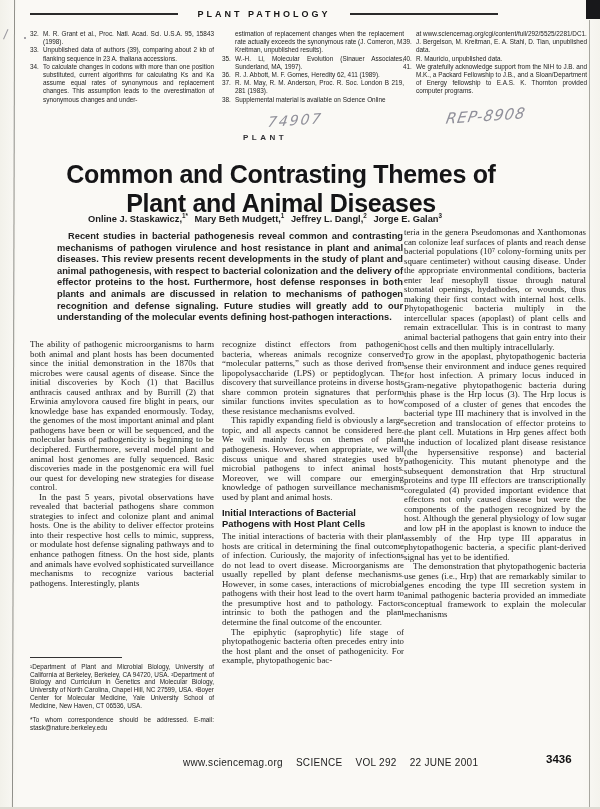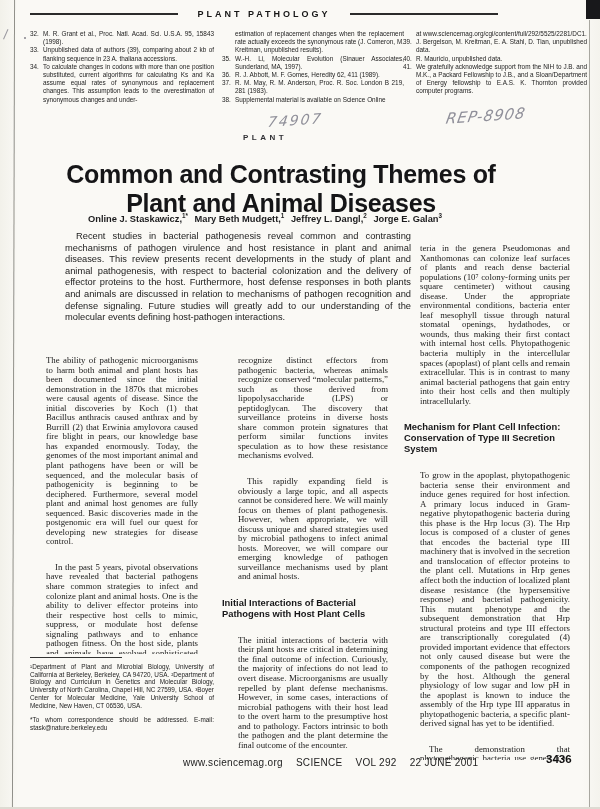--- a/index.html
+++ b/index.html
@@ -37,25 +37,25 @@
   .hw-right { top:107px; left:446px; font-size:15px; letter-spacing:1px; transform:rotate(-4deg) skewX(-14deg); }
 
   
   .review-label { position:absolute; top:133px; left:35px; width:460px; text-align:center; font-size:8px; font-weight:bold; letter-spacing:3.5px; color:#303034; }
   .title { position:absolute; top:144px; left:20px; width:490px; margin:16px; text-align:center; font-size:25px; line-height:28.5px; font-weight:bold; letter-spacing:-0.3px; color:#151517; }
   .authors { position:absolute; top:212px; left:20px; width:490px; text-align:center; font-size:9.3px; font-weight:bold; color:#1d1d1f; }
   .authors .author + .author { margin-left:4px; }
   .authors sup { font-size:6.3px; }
 
   
-  .abstract { position:absolute; top:231px; left:57px; width:346px; font-size:9.3px; line-height:11.6px; font-weight:normal; text-align:justify; text-indent:11px; color:#222;margin-left:8px; }
+  .abstract { position:absolute; top:231px; left:57px; width:346px; font-size:9.3px; line-height:11.6px; font-weight:bold; text-align:justify; text-indent:11px; color:#222; }
 
   
   .bodycol { position:absolute; font-family:"Liberation Serif",serif; font-size:8.8px; line-height:9.55px; text-align:justify; color:#1b1b1b; overflow:hidden; }
-  .bodycol p { margin:16px; }
+  .bodycol p { margin:0; }
   .bodycol p.indent { text-indent:9px; }
   .col1 { top:340px; left:30px;  width:184px; height:314px; }
   .col2 { top:340px; left:222px; width:182px; height:418px; }
   .col3 { top:228px; left:404px; width:182px; height:532px; }
   .colhead { font-family:"Liberation Sans",sans-serif; font-weight:bold; font-size:9.4px; line-height:10.9px; margin:6px 0 2px; text-align:left; color:#171719; }
 
   
   .footnote-block { position:absolute; top:657px; left:30px; width:184px; font-size:6.4px; line-height:7.7px; text-align:justify; color:#232323; }
   .footnote-rule { width:92px; height:1px; background:#333; margin-bottom:5px; }
   .correspondence { margin-top:7px; }
@@ -165,21 +165,20 @@
   <div class="bodycol col2">
     <p>recognize distinct effectors from pathogenic bacteria, whereas animals recognize conserved “molecular patterns,” such as those derived from lipopolysaccharide (LPS) or peptidoglycan. The discovery that surveillance proteins in diverse hosts share common protein signatures that perform similar functions invites speculation as to how these resistance mechanisms evolved.</p>
     <p class="indent">This rapidly expanding field is obviously a large topic, and all aspects cannot be considered here. We will mainly focus on themes of plant pathogenesis. However, when appropriate, we will discuss unique and shared strategies used by microbial pathogens to infect animal hosts. Moreover, we will compare our emerging knowledge of pathogen surveillance mechanisms used by plant and animal hosts.</p>
     <div class="colhead">Initial Interactions of Bacterial Pathogens with Host Plant Cells</div>
     <p>The initial interactions of bacteria with their plant hosts are critical in determining the final outcome of infection. Curiously, the majority of infections do not lead to overt disease. Microorganisms are usually repelled by plant defense mechanisms. However, in some cases, interactions of microbial pathogens with their host lead to the overt harm to the presumptive host and to pathology. Factors intrinsic to both the pathogen and the plant determine the final outcome of the encounter.</p>
     <p class="indent">The epiphytic (saprophytic) life stage of phytopathogenic bacteria often precedes entry into the host plant and the onset of pathogenicity. For example, phytopathogenic bac-</p>
   </div>
 
   <div class="bodycol col3">
     <p>teria in the genera Pseudomonas and Xanthomonas can colonize leaf surfaces of plants and reach dense bacterial populations (10⁷ colony-forming units per square centimeter) without causing disease. Under the appropriate environmental conditions, bacteria enter leaf mesophyll tissue through natural stomatal openings, hydathodes, or wounds, thus making their first contact with internal host cells. Phytopathogenic bacteria multiply in the intercellular spaces (apoplast) of plant cells and remain extracellular. This is in contrast to many animal bacterial pathogens that gain entry into their host cells and then multiply intracellularly.</p>
-    <div class="colhead">Mechanism for Plant Cell Infection: Conservation of Type III Secretion System</div>
     <p>To grow in the apoplast, phytopathogenic bacteria sense their environment and induce genes required for host infection. A primary locus induced in Gram-negative phytopathogenic bacteria during this phase is the Hrp locus (3). The Hrp locus is composed of a cluster of genes that encodes the bacterial type III machinery that is involved in the secretion and translocation of effector proteins to the plant cell. Mutations in Hrp genes affect both the induction of localized plant disease resistance (the hypersensitive response) and bacterial pathogenicity. This mutant phenotype and the subsequent demonstration that Hrp structural proteins and type III effectors are transcriptionally coregulated (4) provided important evidence that effectors not only caused disease but were the components of the pathogen recognized by the host. Although the general physiology of low sugar and low pH in the apoplast is known to induce the assembly of the Hrp type III apparatus in phytopathogenic bacteria, a specific plant-derived signal has yet to be identified.</p>
     <p class="indent">The demonstration that phytopathogenic bacteria use genes (i.e., Hrp) that are remarkably similar to genes encoding the type III secretion system in animal pathogenic bacteria provided an immediate conceptual framework to explain the molecular mechanisms</p>
   </div>
 
   <div class="footer-left">
     <span>www.sciencemag.org</span><span>SCIENCE</span><span>VOL 292</span><span>22 JUNE 2001</span>
   </div>
   <div class="footer-page">3436</div>
 
 </div>

